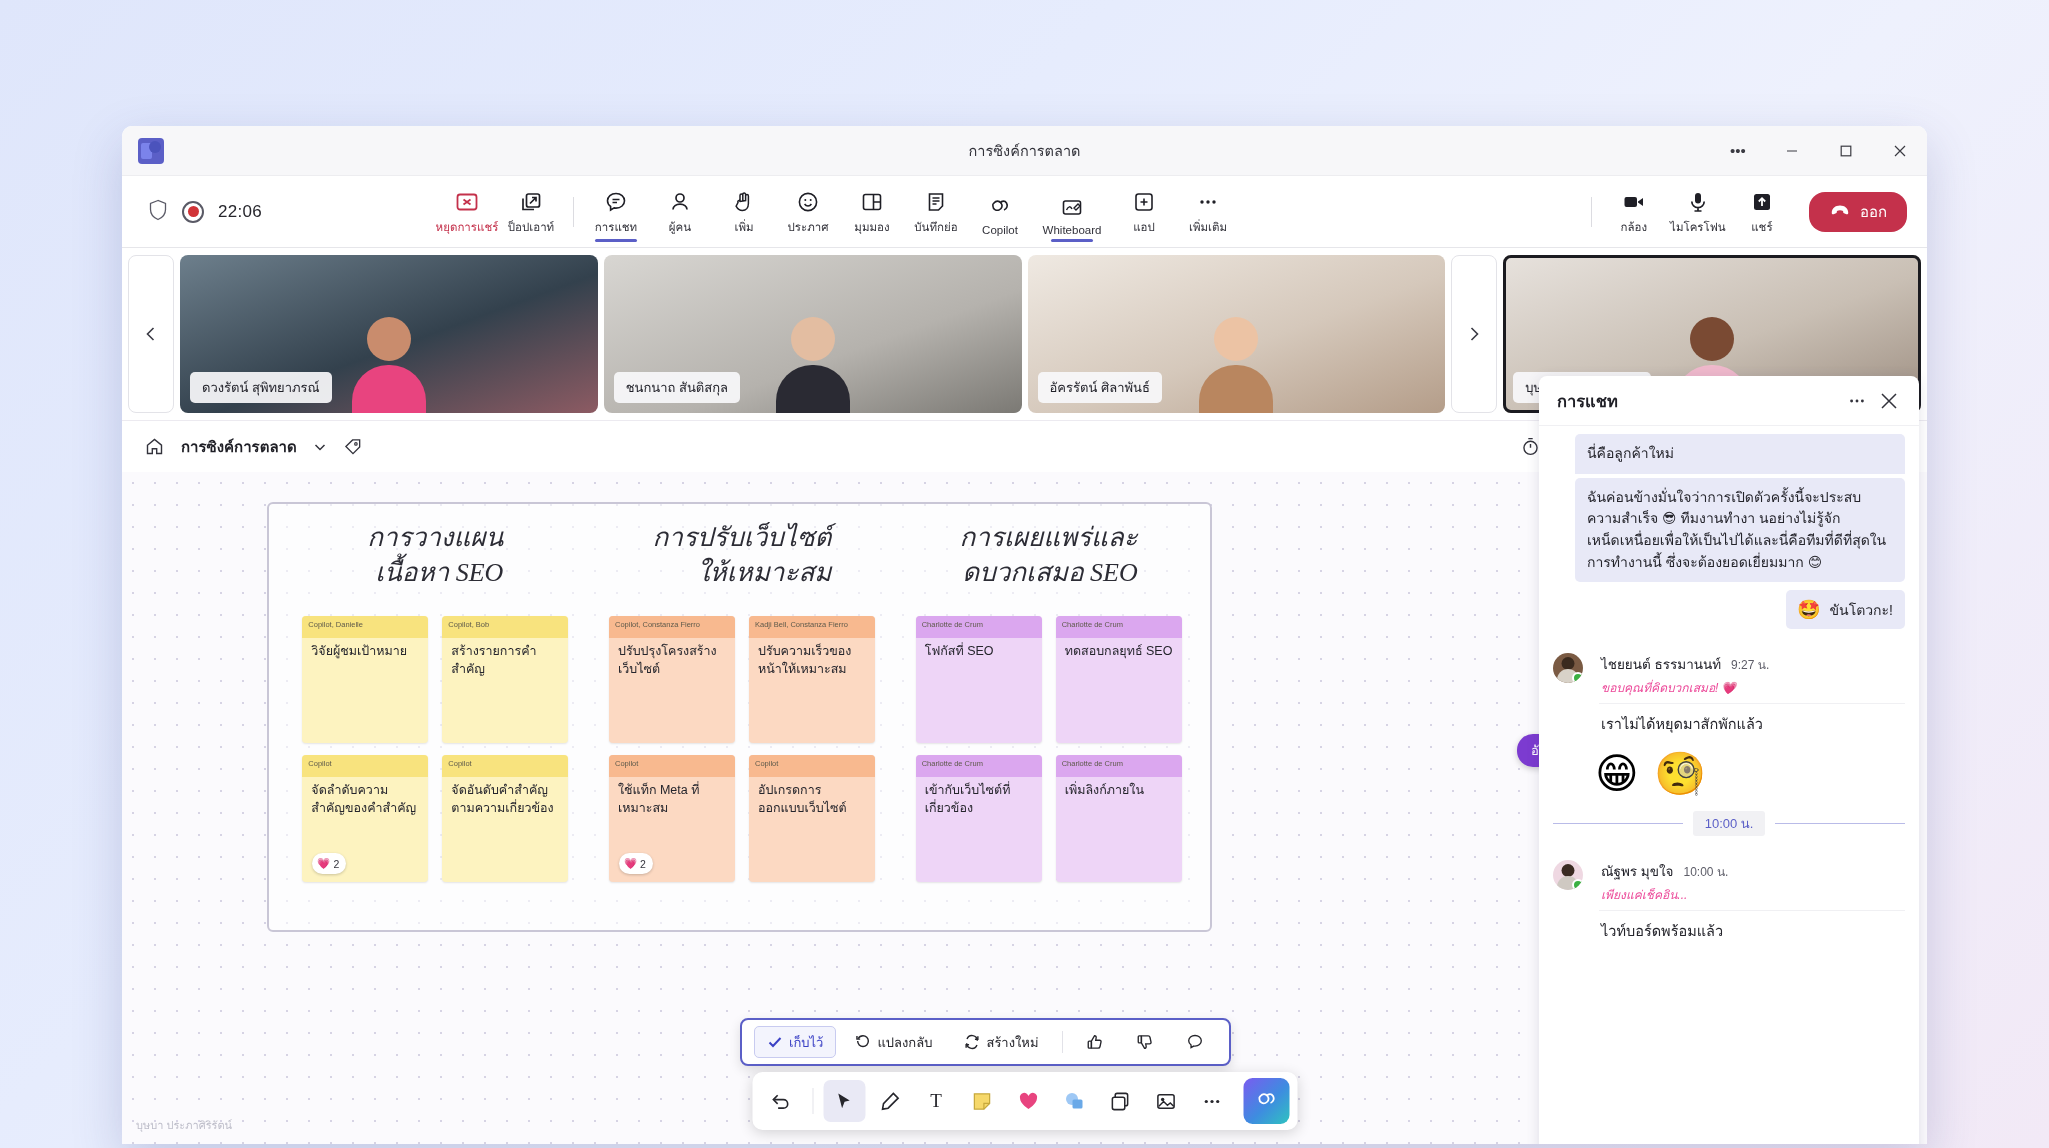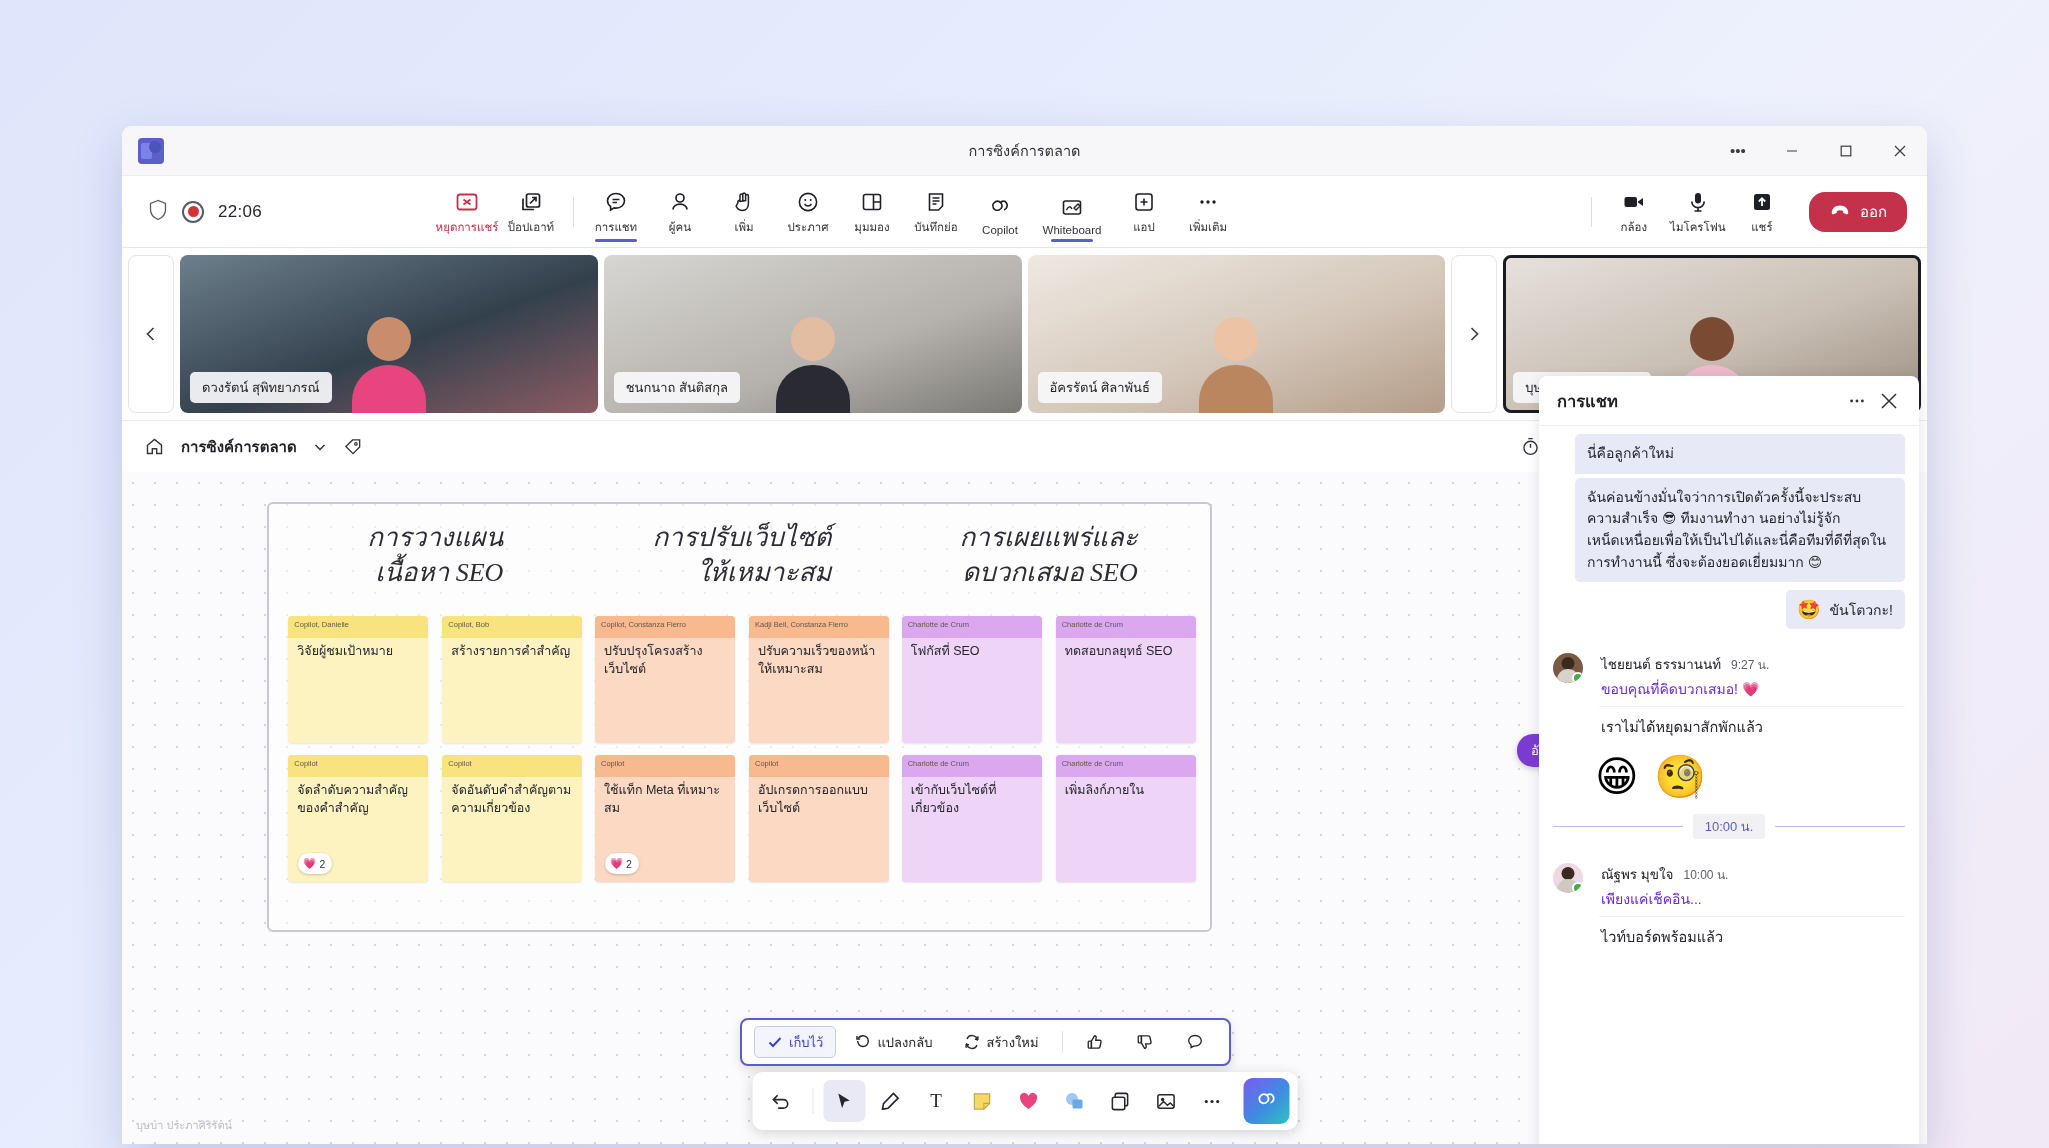--- a/index.html
+++ b/index.html
@@ -149,21 +149,21 @@
     position:absolute; left:145px; top:30px; width:945px; height:430px;
     border:2px solid #c9c6d6; border-radius:6px; background:rgba(255,255,255,.55);
   }
   .cols { position:absolute; left:160px; top:48px; width:920px; display:flex; }
   .col { flex:1; display:flex; flex-direction:column; align-items:center; }
   .col-h {
     font-family:"Liberation Serif","DejaVu Serif",serif; font-style:italic;
     font-size:26px; color:#2c2c35; text-align:right; line-height:1.35; font-weight:normal;
   }
   .notes { display:flex; gap:14px; margin-top:26px; }
-  .note { width:140px; border-radius:4px; position:relative; box-shadow:0 1px 2px rgba(0,0,0,.1); }
+  .note { width:126px; border-radius:4px; position:relative; box-shadow:0 1px 2px rgba(0,0,0,.1); }
   .note .nhead { height:22px; border-radius:4px 4px 0 0; padding:4px 6px 0;
                  font-size:7.5px; color:#5e5a4b; overflow:hidden; white-space:nowrap; }
   .note .nbody { padding:4px 9px 10px; font-size:12.5px; color:#25252c; line-height:1.45; min-height:105px;}
   .note.y  { background:#fdf3c0; } .note.y  .nhead { background:#f8e37e; }
   .note.o  { background:#fcd9c2; } .note.o  .nhead { background:#f8b98f; }
   .note.pu { background:#eed5f7; } .note.pu .nhead { background:#dba7ef; }
   .react {
     position:absolute; left:10px; bottom:8px; height:21px; padding:0 7px 0 5px;
     border-radius:11px; background:#fff; box-shadow:0 1px 3px rgba(0,0,0,.2);
     display:flex; align-items:center; gap:3px; font-size:10.5px; color:#35353d;
@@ -244,21 +244,21 @@
     display:flex; align-items:center; gap:8px;
   }
   .msg { display:flex; gap:16px; margin-top:24px; }
   .msg-av { width:30px;height:30px;border-radius:50%;position:relative;flex:none;overflow:hidden; }
   .msg-av .vdot { position:absolute; right:-1px; bottom:-1px; width:12px;height:12px;
                   border-radius:50%; background:#3bb143; border:2px solid #fff; }
   .msg-col { flex:1; }
   .msg-meta { display:flex; align-items:baseline; gap:10px; padding:0 0 1px 2px; }
   .msg-name { font-size:13.5px; color:#22222a; }
   .msg-time { font-size:12px; color:#5d5d68; }
-  .msg-line { background:#fff; padding:2px 2px 6px; font-size:14px; color:#6d28d9; }
+  .msg-line { background:#fff; padding:2px 2px 6px; font-size:12px; color:#ec4899;font-style:italic; }
   .msg-sub { background:#fff; padding:8px 2px; font-size:14.5px; color:#24242b;
              border-top:1px solid #f0f0f3; }
   .emoji-row { display:flex; gap:16px; padding:10px 4px 6px 42px; font-size:42px; line-height:1; }
   .divider { display:flex; align-items:center; gap:10px; margin:10px 0 4px; }
   .divider .ln { flex:1; height:1px; background:#b9bbe8; }
   .divider .lbl { font-size:13px; color:#5b5fc7; background:#f1f1f4; padding:2px 12px; border-radius:3px;}
   .chat-foot { flex:none; padding:10px 14px 12px; }
 </style>
 </head>
 <body>

